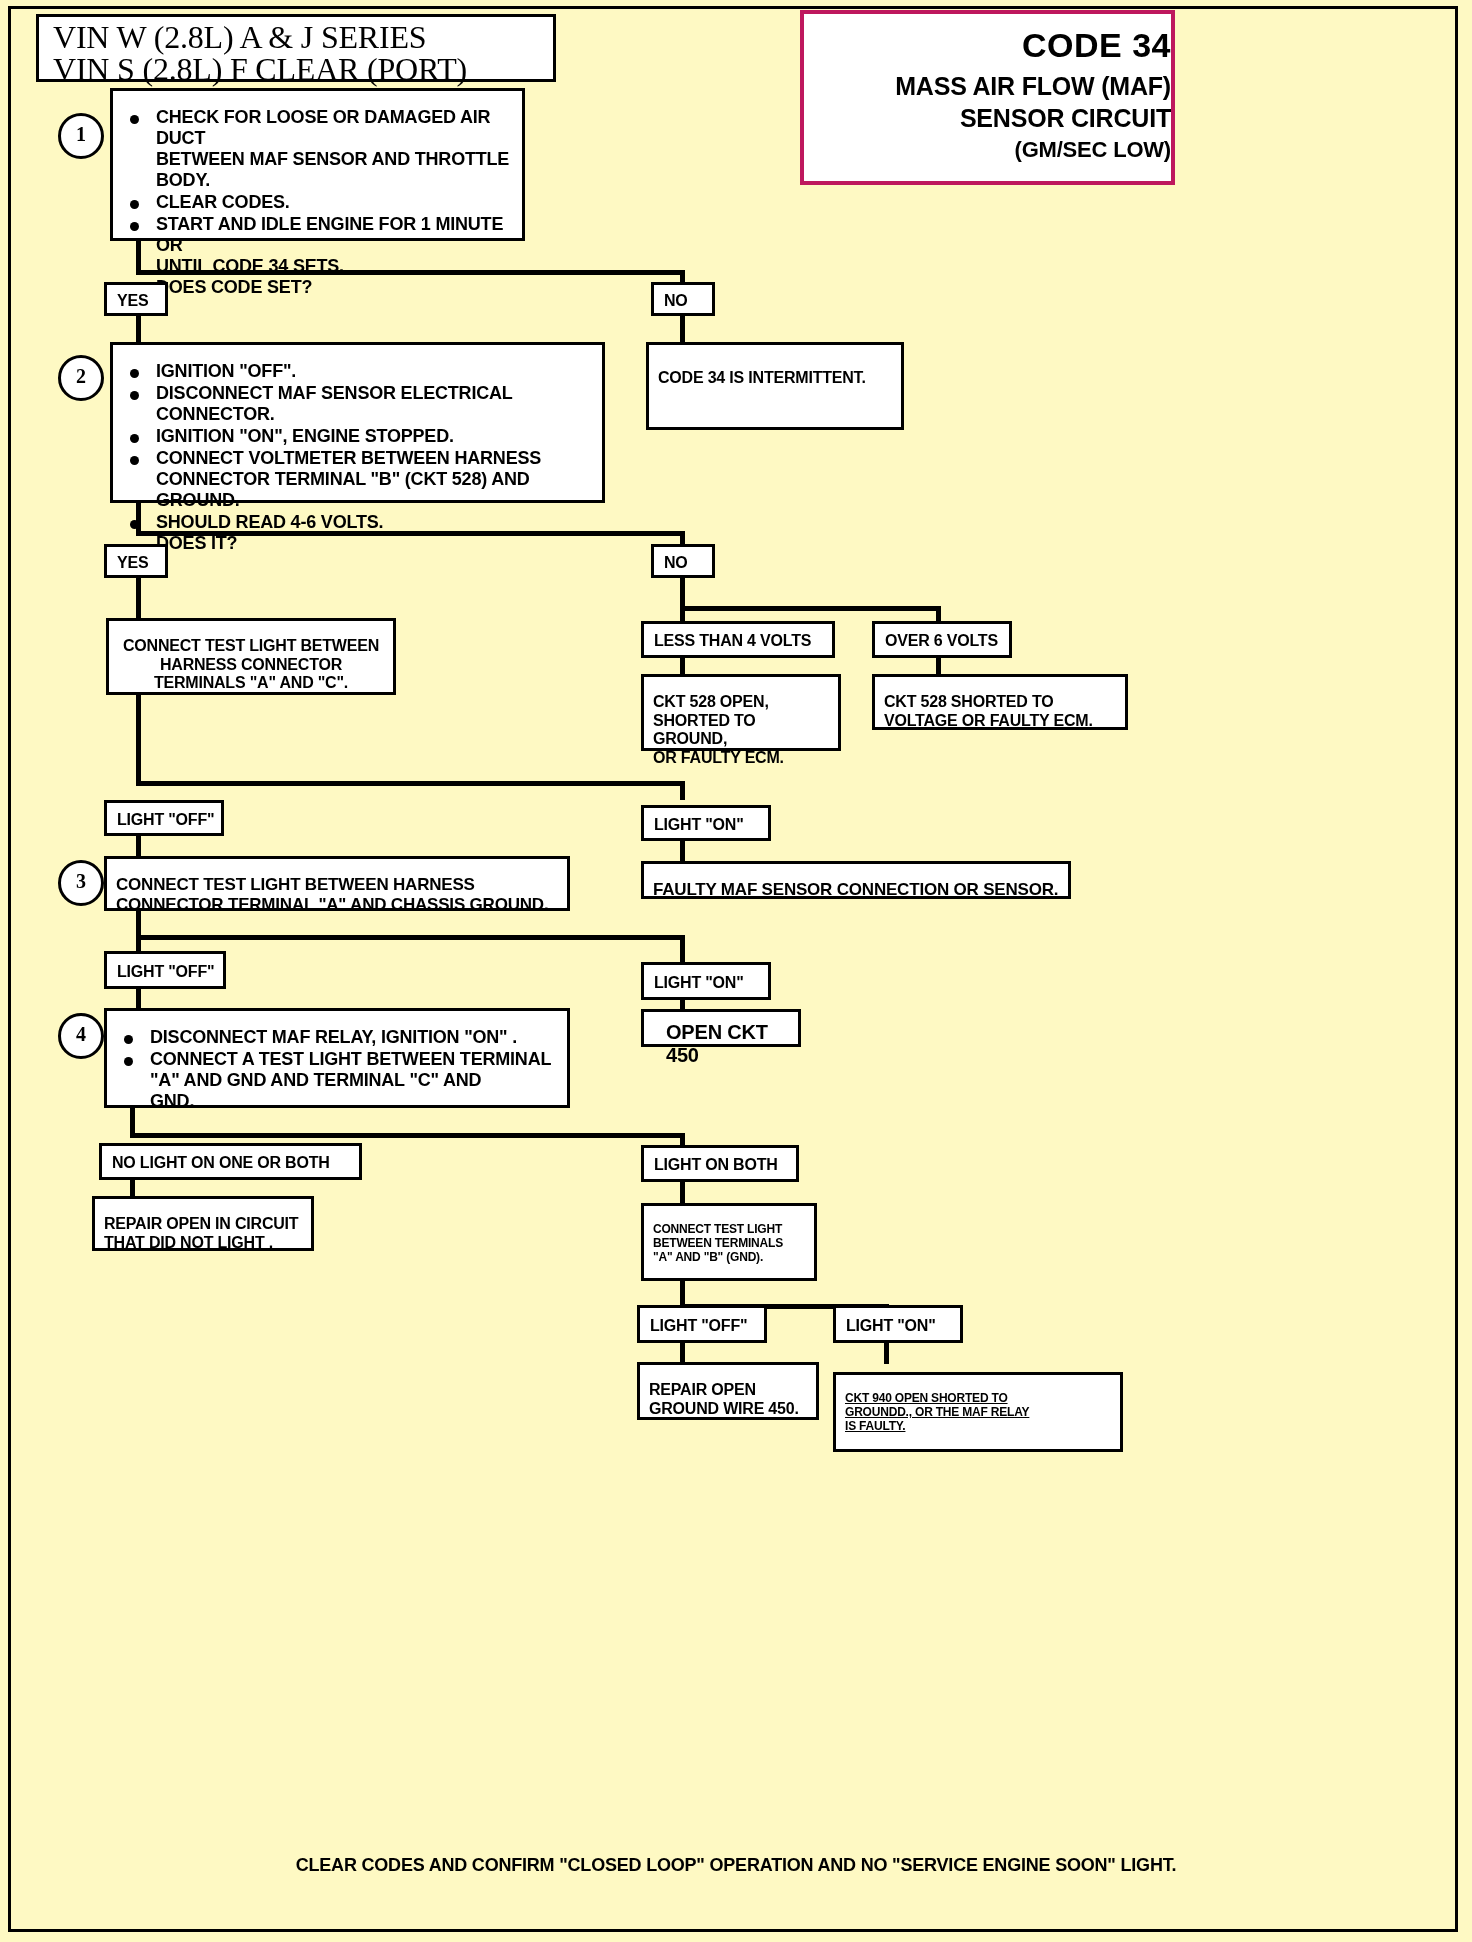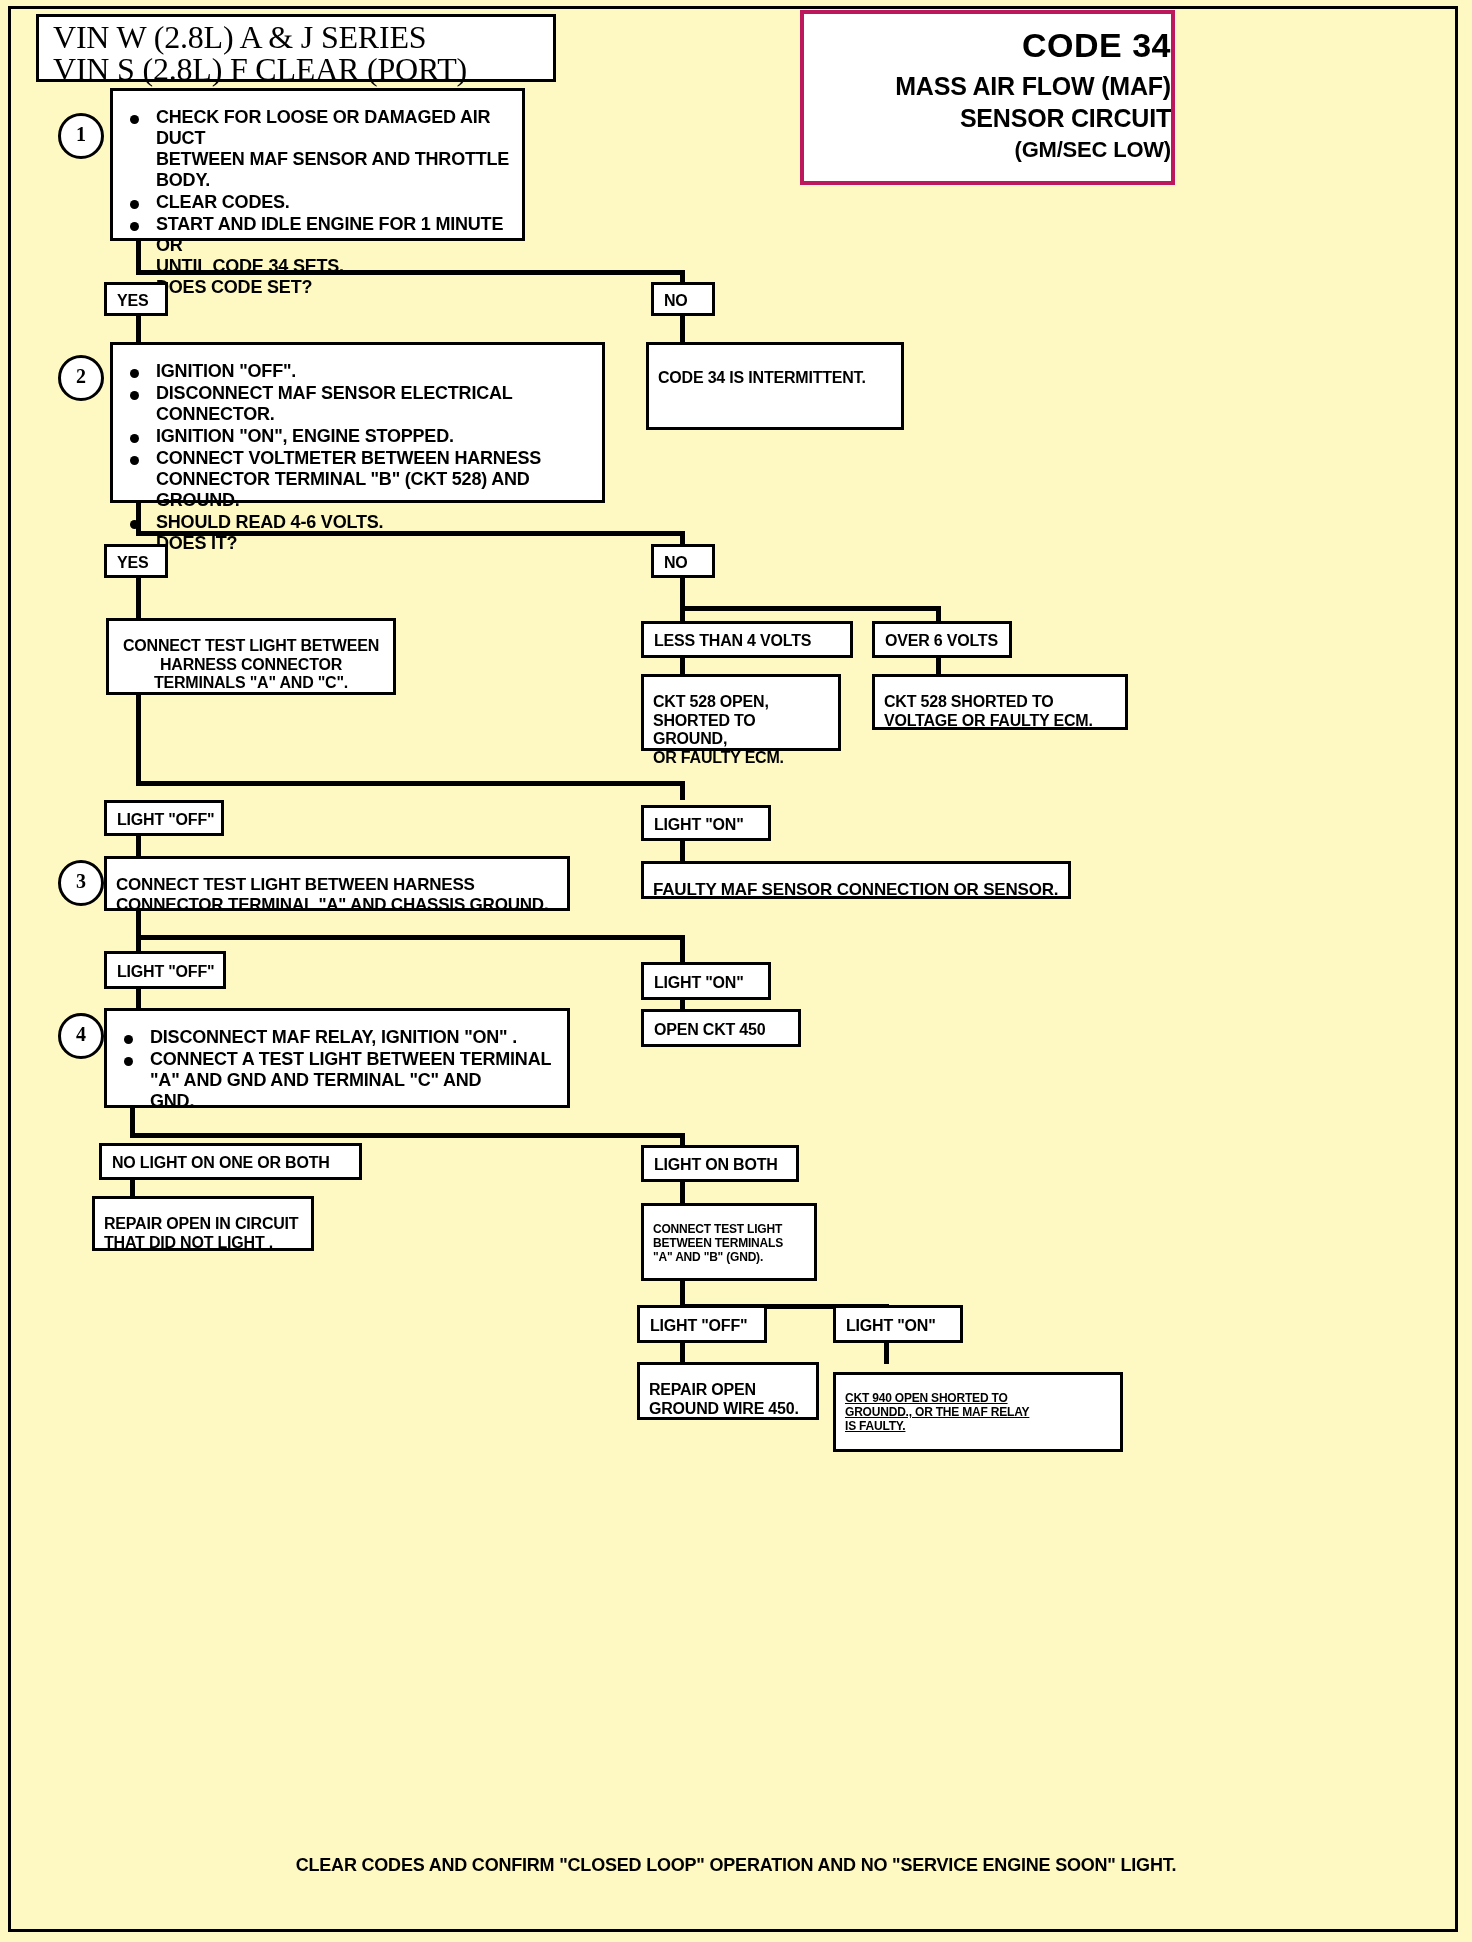--- a/index.html
+++ b/index.html
@@ -121,21 +121,21 @@
     <div>CONNECT TEST LIGHT BETWEEN</div>
     <div>HARNESS CONNECTOR</div>
     <div>TERMINALS "A" AND "C".</div>
   </div>
 
   <div class="ln" style="left:680px;top:578px;width:5px;height:32px;"></div>
   <div class="ln" style="left:680px;top:606px;width:260px;height:5px;"></div>
   <div class="ln" style="left:936px;top:606px;width:5px;height:15px;"></div>
   <div class="ln" style="left:680px;top:606px;width:5px;height:15px;"></div>
 
-  <div class="box" style="left:641px;top:621px;width:212px;height:37px;padding:8px 0 0 10px;font-size:16px;">LESS THAN 4 VOLTS</div>
+  <div class="box" style="left:641px;top:621px;width:194px;height:37px;padding:8px 0 0 10px;font-size:16px;">LESS THAN 4 VOLTS</div>
   <div class="box" style="left:872px;top:621px;width:140px;height:37px;padding:8px 0 0 10px;font-size:16px;">OVER 6 VOLTS</div>
 
   <div class="ln" style="left:680px;top:658px;width:5px;height:17px;"></div>
   <div class="ln" style="left:936px;top:658px;width:5px;height:17px;"></div>
 
   <div class="box pad" style="left:641px;top:674px;width:200px;height:77px;font-size:16px;">
     <div>CKT 528 OPEN,</div>
     <div>SHORTED TO GROUND,</div>
     <div>OR FAULTY ECM.</div>
   </div>
@@ -167,21 +167,21 @@
   <div class="ln" style="left:136px;top:911px;width:5px;height:58px;"></div>
   <div class="ln" style="left:136px;top:935px;width:548px;height:5px;"></div>
   <div class="ln" style="left:680px;top:935px;width:5px;height:27px;"></div>
 
   <div class="box" style="left:104px;top:951px;width:122px;height:38px;padding:9px 0 0 10px;font-size:16px;">LIGHT "OFF"</div>
   <div class="box" style="left:641px;top:962px;width:130px;height:38px;padding:9px 0 0 10px;font-size:16px;">LIGHT "ON"</div>
 
   <div class="ln" style="left:136px;top:989px;width:5px;height:21px;"></div>
   <div class="ln" style="left:680px;top:1000px;width:5px;height:9px;"></div>
 
-  <div class="box" style="left:641px;top:1009px;width:160px;height:38px;padding:9px 0 0 10px;font-size:16px;">OPEN CKT 450</div>
+  <div class="box" style="left:641px;top:1009px;width:160px;height:38px;padding:9px 0 0 22px;font-size:20px;">OPEN CKT 450</div>
 
   <div class="circ" style="left:58px;top:1013px;">4</div>
   <div class="box pad" style="left:104px;top:1008px;width:466px;height:100px;">
     <ul class="bl f16">
       <li class="b">DISCONNECT MAF RELAY, IGNITION "ON" .</li>
       <li class="b">
         <span>CONNECT A TEST LIGHT BETWEEN TERMINAL</span><br>
         <span>"A"  AND GND AND TERMINAL "C" AND</span><br>
         <span>GND.</span>
       </li>

